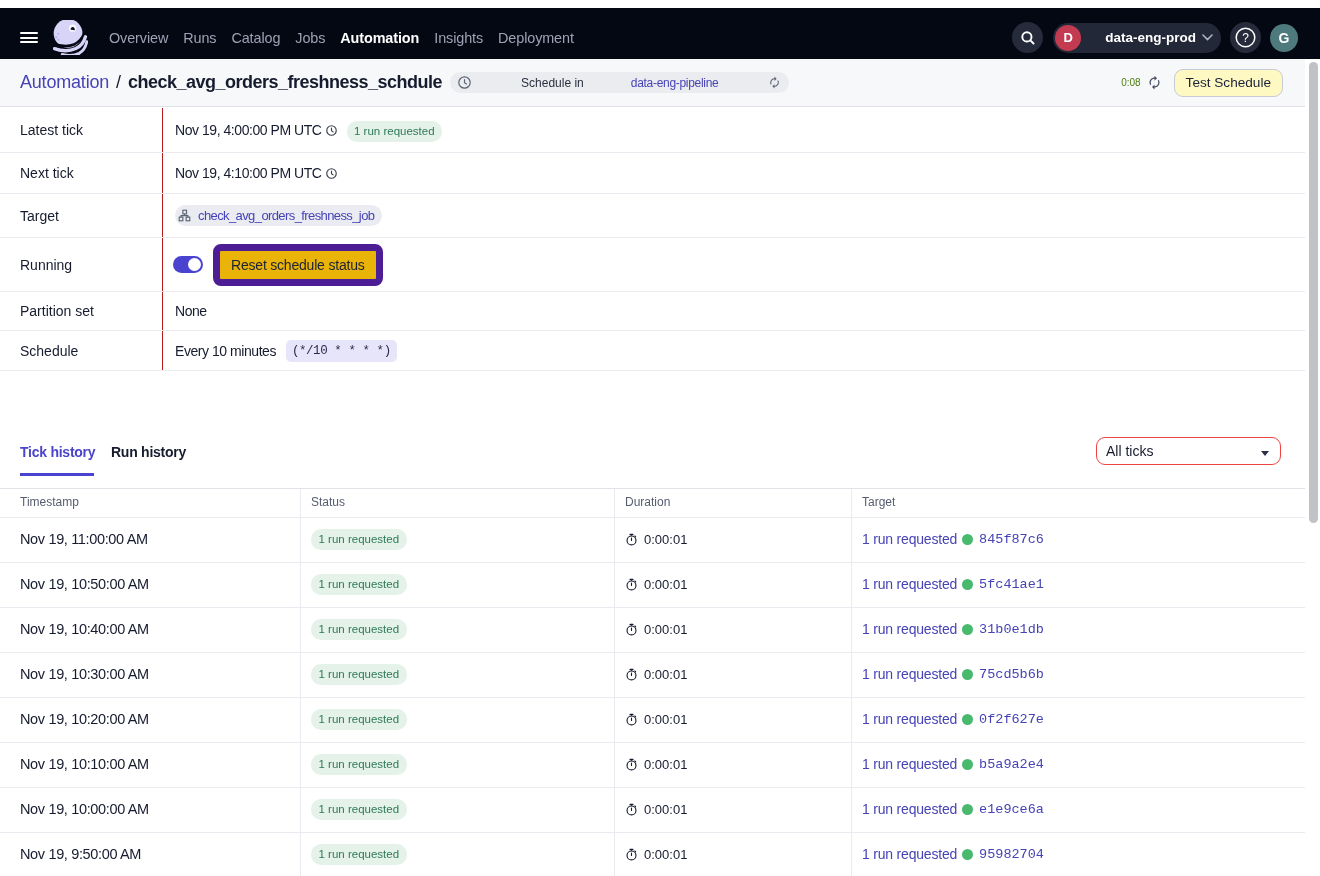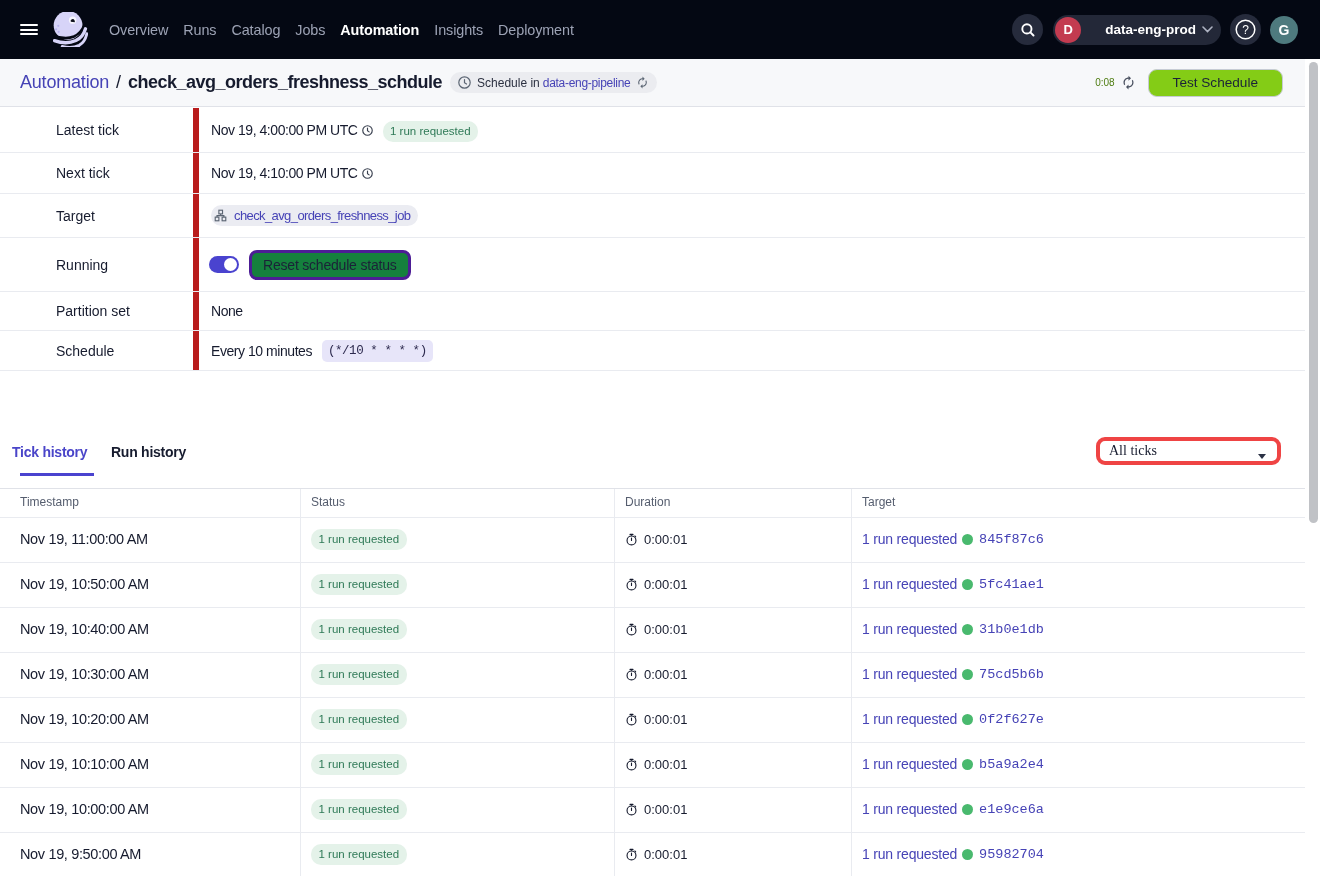--- a/index.html
+++ b/index.html
@@ -1,21 +1,21 @@
 <!DOCTYPE html>
 <html><head>
 <meta charset="utf-8">
 <style>
 * { margin:0; padding:0; box-sizing:border-box; }
 html,body { width:1320px; height:876px; overflow:hidden; background:#fff;
   font-family:"Liberation Sans", sans-serif; }
 body { position:relative; }
 
 
-.nav { position:absolute; left:0; top:0; width:1320px; height:59px; background:#040813;
+.nav { position:absolute; left:0; top:8px; width:1320px; height:59px; background:#040813;
   display:flex; align-items:center; }
 .burger { width:18px; height:11px; margin-left:20px; display:flex; flex-direction:column; justify-content:space-between; }
 .burger div { height:2px; background:#fff; border-radius:1px; }
 .navlogo { margin-left:15px; width:35px; height:35px; }
 .navlinks { display:flex; margin-left:13.5px; }
 .navlinks a { color:#9da3b5; font-size:14.4px; font-weight:500; text-decoration:none; padding:0 7.5px; letter-spacing:-0.1px; }
 .navlinks a.active { color:#fff; font-weight:600; }
 .navright { margin-left:auto; display:flex; align-items:center; margin-right:22px; }
 .circbtn { width:31px; height:31px; border-radius:50%; background:#262b3c; display:flex; align-items:center; justify-content:center; }
 .wspill { height:30px; background:#232838; border-radius:15px; display:flex; align-items:center; margin:0 9px 0 10px; padding:0 8px 0 2px; }
@@ -23,46 +23,46 @@
 .wsname { color:#fff; font-size:13.5px; font-weight:600; margin:0 6px 0 24px; }
 .avatar { width:28px; height:28px; border-radius:50%; background:#4e7a7e; color:#fff; font-size:14px; font-weight:600; display:flex; align-items:center; justify-content:center; margin-left:9px; }
 
 
 .hdr { position:absolute; left:0; top:59px; width:1320px; height:48px; background:#f7f8fa;
   border-bottom:1px solid #e0e2e8; display:flex; align-items:center; }
 .crumb { font-size:18px; margin-left:20px; display:flex; align-items:baseline; letter-spacing:-0.2px; }
 .crumb a { color:#4643b6; text-decoration:none; }
 .crumb .sep { color:#161b2e; margin:0 7px; }
 .crumb .title { color:#161b2e; font-weight:600; letter-spacing:-0.5px; }
-.schedpill { height:21px; background:#ebecf0; border-radius:11px; display:flex; align-items:center; margin-left:8px; padding:0 8px; align-self:center; font-size:12px; color:#2b3040; white-space:nowrap; }
+.schedpill { height:21px; background:#ebecf0; border-radius:11px; display:flex; align-items:center; margin-left:8px; padding:0 8px; align-self:center; font-size:12px; color:#2b3040; white-space:nowrap;gap:44px; }
 .schedpill a { color:#4643b6; text-decoration:none; margin-left:3px; letter-spacing:-0.3px; }
 .hdrright { margin-left:auto; display:flex; align-items:center; margin-right:37px; }
 .cd { font-size:10px; color:#4d7c0f; }
-.testbtn { margin-left:12px; height:28px; padding:0 24px; border:1px solid #c6cbd4; border-radius:9px; background:#84cc16; font-size:13.6px; color:#1b2238; font-weight:500; display:flex; align-items:center; }
+.testbtn { margin-left:12px; height:28px; padding:0 11px; border:1px solid #c6cbd4; border-radius:9px; background:#fef9c3; font-size:13.6px; color:#1b2238; font-weight:500; display:flex; align-items:center; }
 
 
 .meta { position:absolute; left:0; top:108px; width:1305px; }
 .mrow { display:flex; border-bottom:1px solid #e9ebf0; }
-.mlabel { width:163px; border-right:6px solid #b91c1c; padding-left:20px; display:flex; align-items:center; font-size:14px; color:#161b2e; flex-shrink:0;margin-left:36px; }
+.mlabel { width:163px; border-right:1px solid #b91c1c; padding-left:20px; display:flex; align-items:center; font-size:14px; color:#161b2e; flex-shrink:0; }
 .mval { padding-left:12px; display:flex; align-items:center; font-size:14px; color:#161b2e; letter-spacing:-0.45px; }
 .greenpill { height:21px; background:#e4f2e9; border-radius:10px; padding:0 7.5px; display:flex; align-items:center; font-size:11.5px; color:#2f7a57; white-space:nowrap; letter-spacing:0px; }
 .graypill { height:21px; background:#ebecf2; border-radius:11px; padding:0 8px 0 3px; display:flex; align-items:center; }
 .graypill a { color:#4643b6; font-size:13px; letter-spacing:-0.6px; text-decoration:none; margin-left:7px; }
 .toggle { width:30px; height:17px; background:#4a43cf; border-radius:9px; position:relative; }
 .toggle .knob { position:absolute; width:13px; height:13px; border-radius:50%; background:#fff; top:2px; right:2px; }
-.resetbtn { height:30px; margin-left:10px; padding:0 11px; border:3px solid #4c1d95; border-radius:8px; background:#15803d; font-size:14px; letter-spacing:-0.2px; color:#1b2238; font-weight:500; display:flex; align-items:center; }
+.resetbtn { height:42px; margin-left:10px; padding:0 11px; border:7px solid #4c1d95; border-radius:8px; background:#eab308; font-size:14px; letter-spacing:-0.2px; color:#1b2238; font-weight:500; display:flex; align-items:center; }
 .cronpill { height:22px; background:#e7e5f9; border-radius:5px; padding:0 6px; margin-left:10px; display:flex; align-items:center; font-family:"Liberation Mono", monospace; font-size:12.5px; color:#2d2a4e; }
 
 
 .tabs { position:absolute; left:0; top:415px; width:1305px; height:73px; }
 .tab { position:absolute; font-size:14px; font-weight:700; letter-spacing:-0.25px; }
-.tab1 { left:12px; top:29px; color:#4a45c9; }
+.tab1 { left:20px; top:29px; color:#4a45c9; }
 .tab2 { left:111px; top:29px; color:#161b2e; }
 .tabline { position:absolute; left:20px; top:58px; width:74px; height:3px; background:#4a43cf; }
-.allticks { position:absolute; right:24px; top:22px; width:185px; height:28px; border:4px solid #ef4444; border-radius:9px; background:#fff; display:flex; align-items:center; font-size:14px; color:#161b2e; padding-left:9px;font-family:Liberation Serif, serif; }
+.allticks { position:absolute; right:24px; top:22px; width:185px; height:28px; border:1px solid #ef4444; border-radius:9px; background:#fff; display:flex; align-items:center; font-size:14px; color:#161b2e; padding-left:9px; }
 .caret { position:absolute; right:11px; top:13px; width:0; height:0; border-left:4.5px solid transparent; border-right:4.5px solid transparent; border-top:5.5px solid #2b3245; }
 
 
 .ticks { position:absolute; left:0; top:488px; width:1305px; }
 .trow { display:flex; height:45px; border-bottom:1px solid #e9ebf0; }
 .thead { height:30px; border-top:1px solid #e0e2e8; }
 .thead .c { font-size:12px; color:#555d6e; }
 .c { display:flex; align-items:center; padding-bottom:2px; }
 .c1 { width:301px; padding-left:20px; border-right:1px solid #e9ebf0; }
 .c2 { width:314px; padding-left:10px; border-right:1px solid #e9ebf0; }

